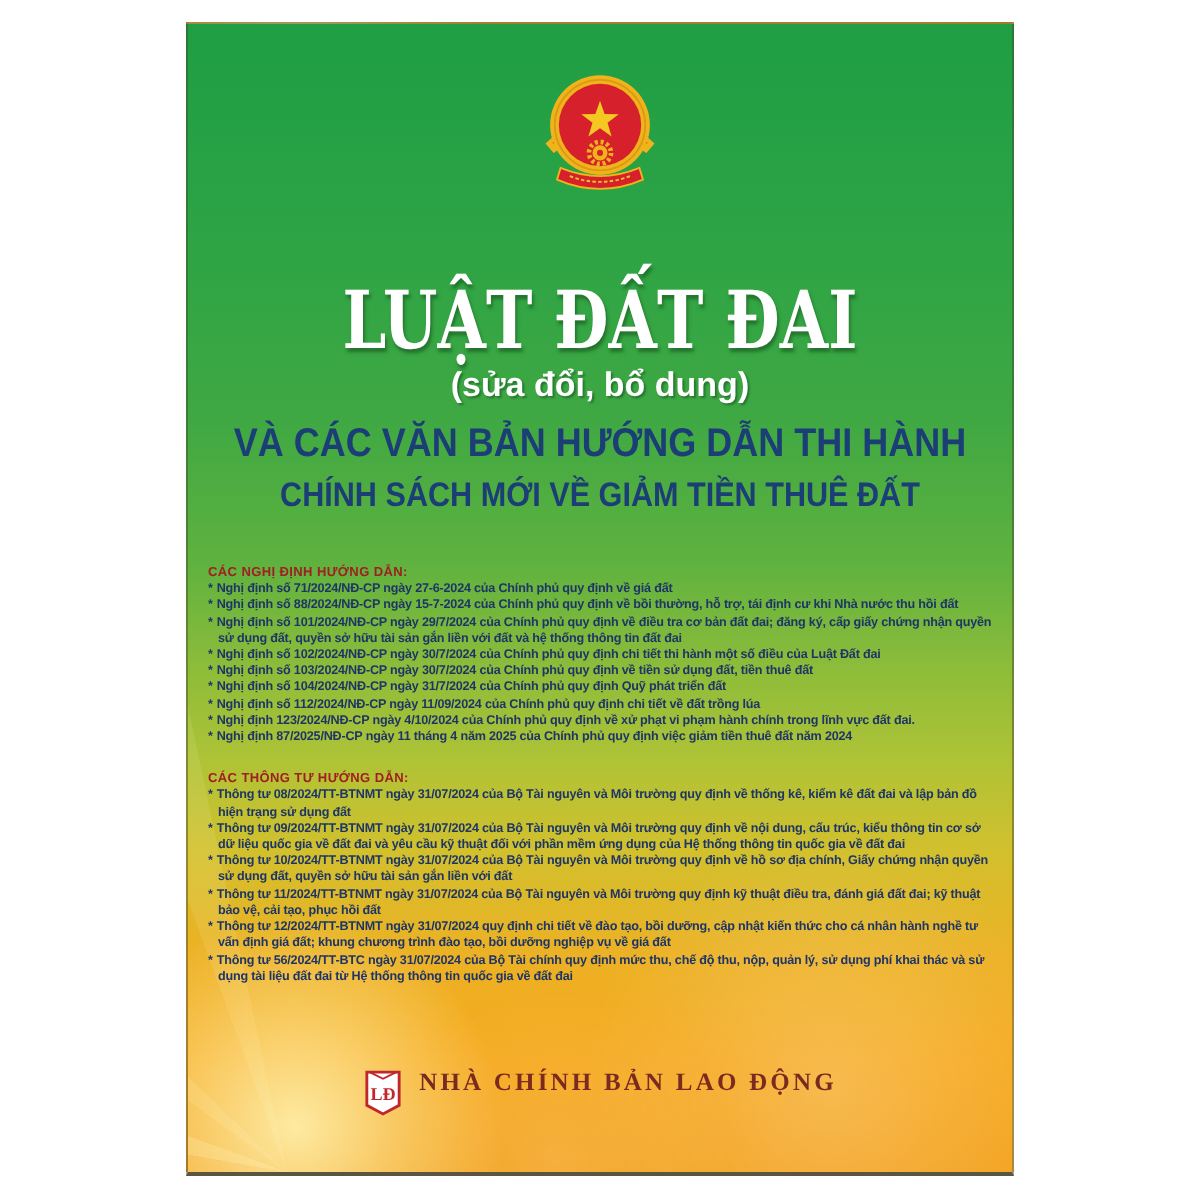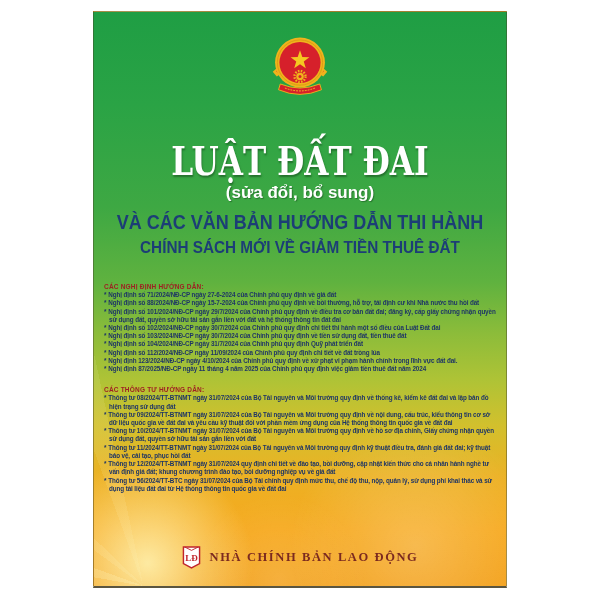--- a/index.html
+++ b/index.html
@@ -69,22 +69,22 @@
     letter-spacing:.2px;line-height:8.2px;
   }
   .li{
     color:#1e3566;font-weight:bold;font-size:6.3px;line-height:8.2px;
     letter-spacing:-0.1px;
     padding-left:5px;text-indent:-5px;
   }
   .li .bullet{margin-right:2px;}
 
   .publisher{
-    position:absolute;left:0;bottom:16px;width:100%;z-index:3;
-    display:flex;align-items:center;justify-content:center;gap:9px;
+    position:absolute;left:0;bottom:27px;width:100%;z-index:3;
+    display:flex;justify-content:center;gap:9px;
   }
   .pub-name{
     font-family:"Liberation Serif", serif;font-weight:600;
     color:#7b2a20;font-size:12.5px;letter-spacing:1.6px;
   }
 </style>
 </head>
 <body>
 
 <div class="stage">
@@ -106,21 +106,21 @@
 
         <circle cx="50" cy="74" r="9.5" fill="none" stroke="#f0b31c" stroke-width="4" stroke-dasharray="2.6 2.4"></circle>
         <circle cx="50" cy="74" r="6.5" fill="#f0b31c"></circle>
         <circle cx="50" cy="74" r="2.6" fill="#d6202b"></circle>
 
         <path d="M16,87 Q50,101 84,87 L87,97 Q50,113 13,97 Z" fill="#d6202b" stroke="#f0b31c" stroke-width="1.6"></path>
         <path d="M24,94 Q50,104 76,94" fill="none" stroke="#f5c821" stroke-width="1.6" stroke-dasharray="3 2"></path>
       </svg>
 
       <h1 class="title">LUẬT ĐẤT ĐAI</h1>
-      <div class="subtitle">(sửa đổi, bổ sung)</div>
+      <div class="subtitle">(sửa đổi, bổ dung)</div>
       <div class="tagline1">VÀ CÁC VĂN BẢN HƯỚNG DẪN THI HÀNH</div>
       <div class="tagline2">CHÍNH SÁCH MỚI VỀ GIẢM TIỀN THUÊ ĐẤT</div>
 
       <div class="lists">
         <div class="sec">
           <div class="sec-heading">CÁC NGHỊ ĐỊNH HƯỚNG DẪN:</div>
           <div class="sec-items">
               <div class="li"><span class="bullet">*</span><span>Nghị định số 71/2024/NĐ-CP ngày 27-6-2024 của Chính phủ quy định về giá đất</span></div>
               <div class="li"><span class="bullet">*</span><span>Nghị định số 88/2024/NĐ-CP ngày 15-7-2024 của Chính phủ quy định về bồi thường, hỗ trợ, tái định cư khi Nhà nước thu hồi đất</span></div>
               <div class="li"><span class="bullet">*</span><span>Nghị định số 101/2024/NĐ-CP ngày 29/7/2024 của Chính phủ quy định về điều tra cơ bản đất đai; đăng ký, cấp giấy chứng nhận quyền sử dụng đất, quyền sở hữu tài sản gắn liền với đất và hệ thống thông tin đất đai</span></div>

